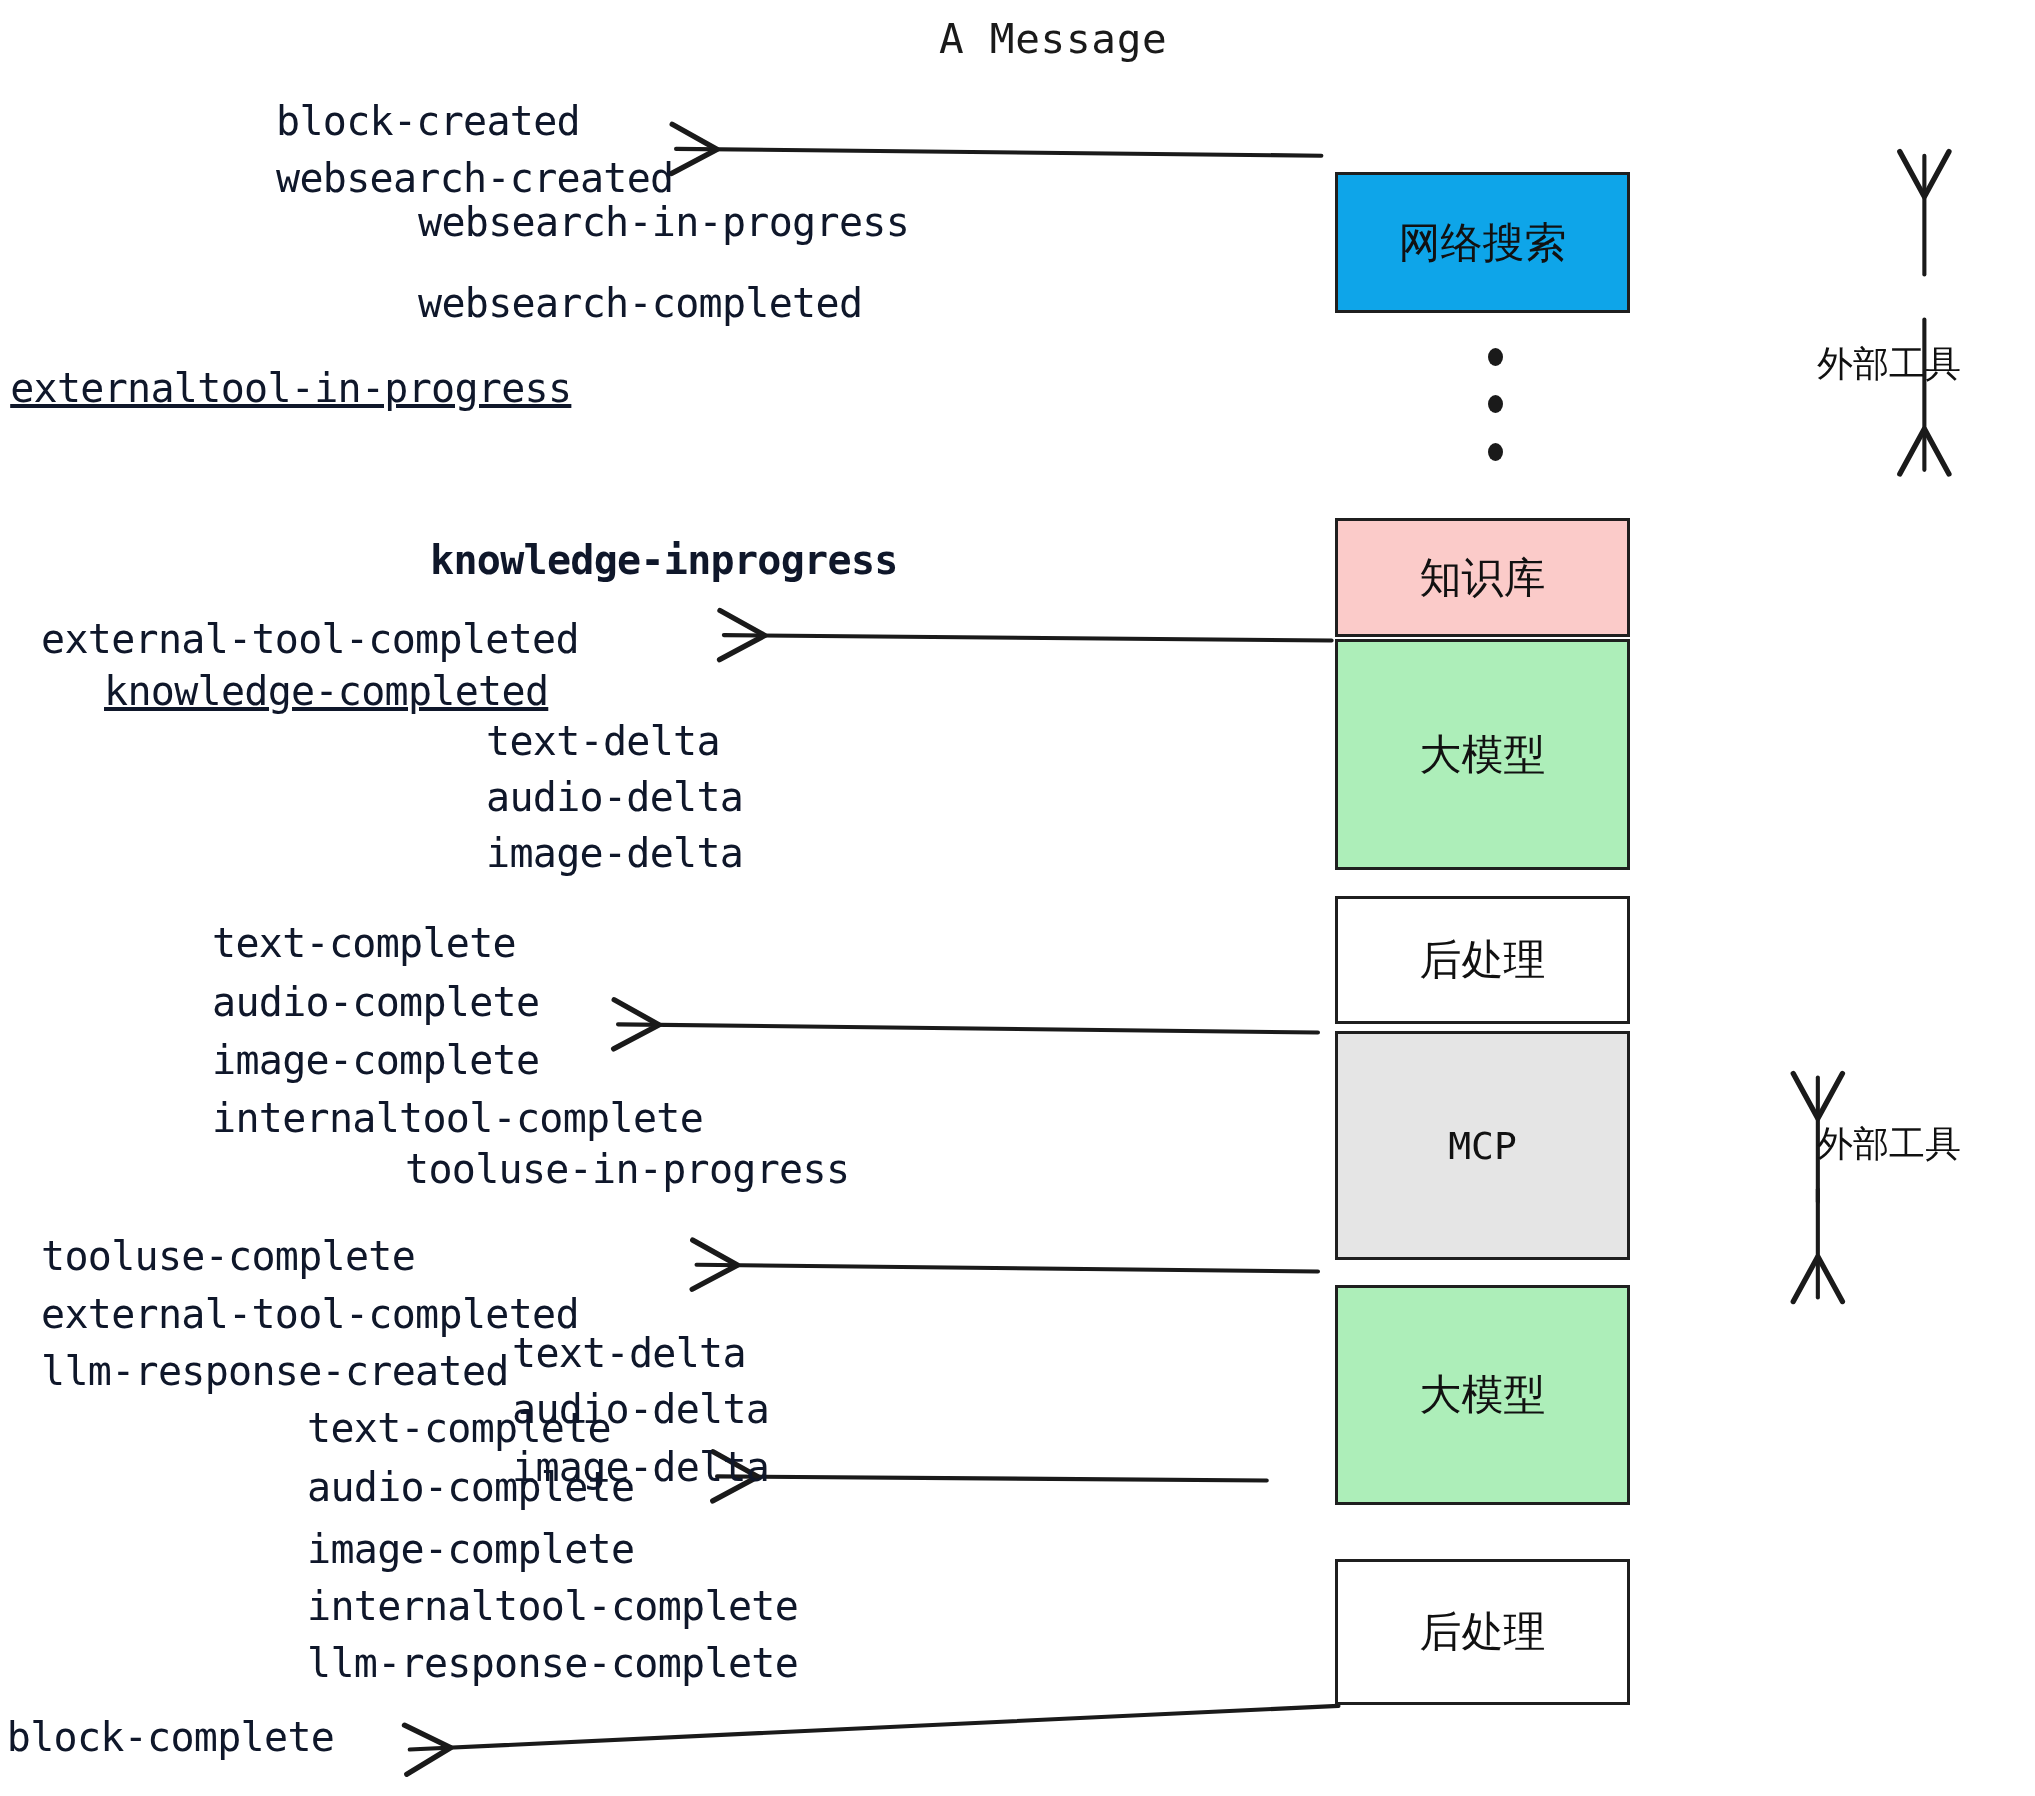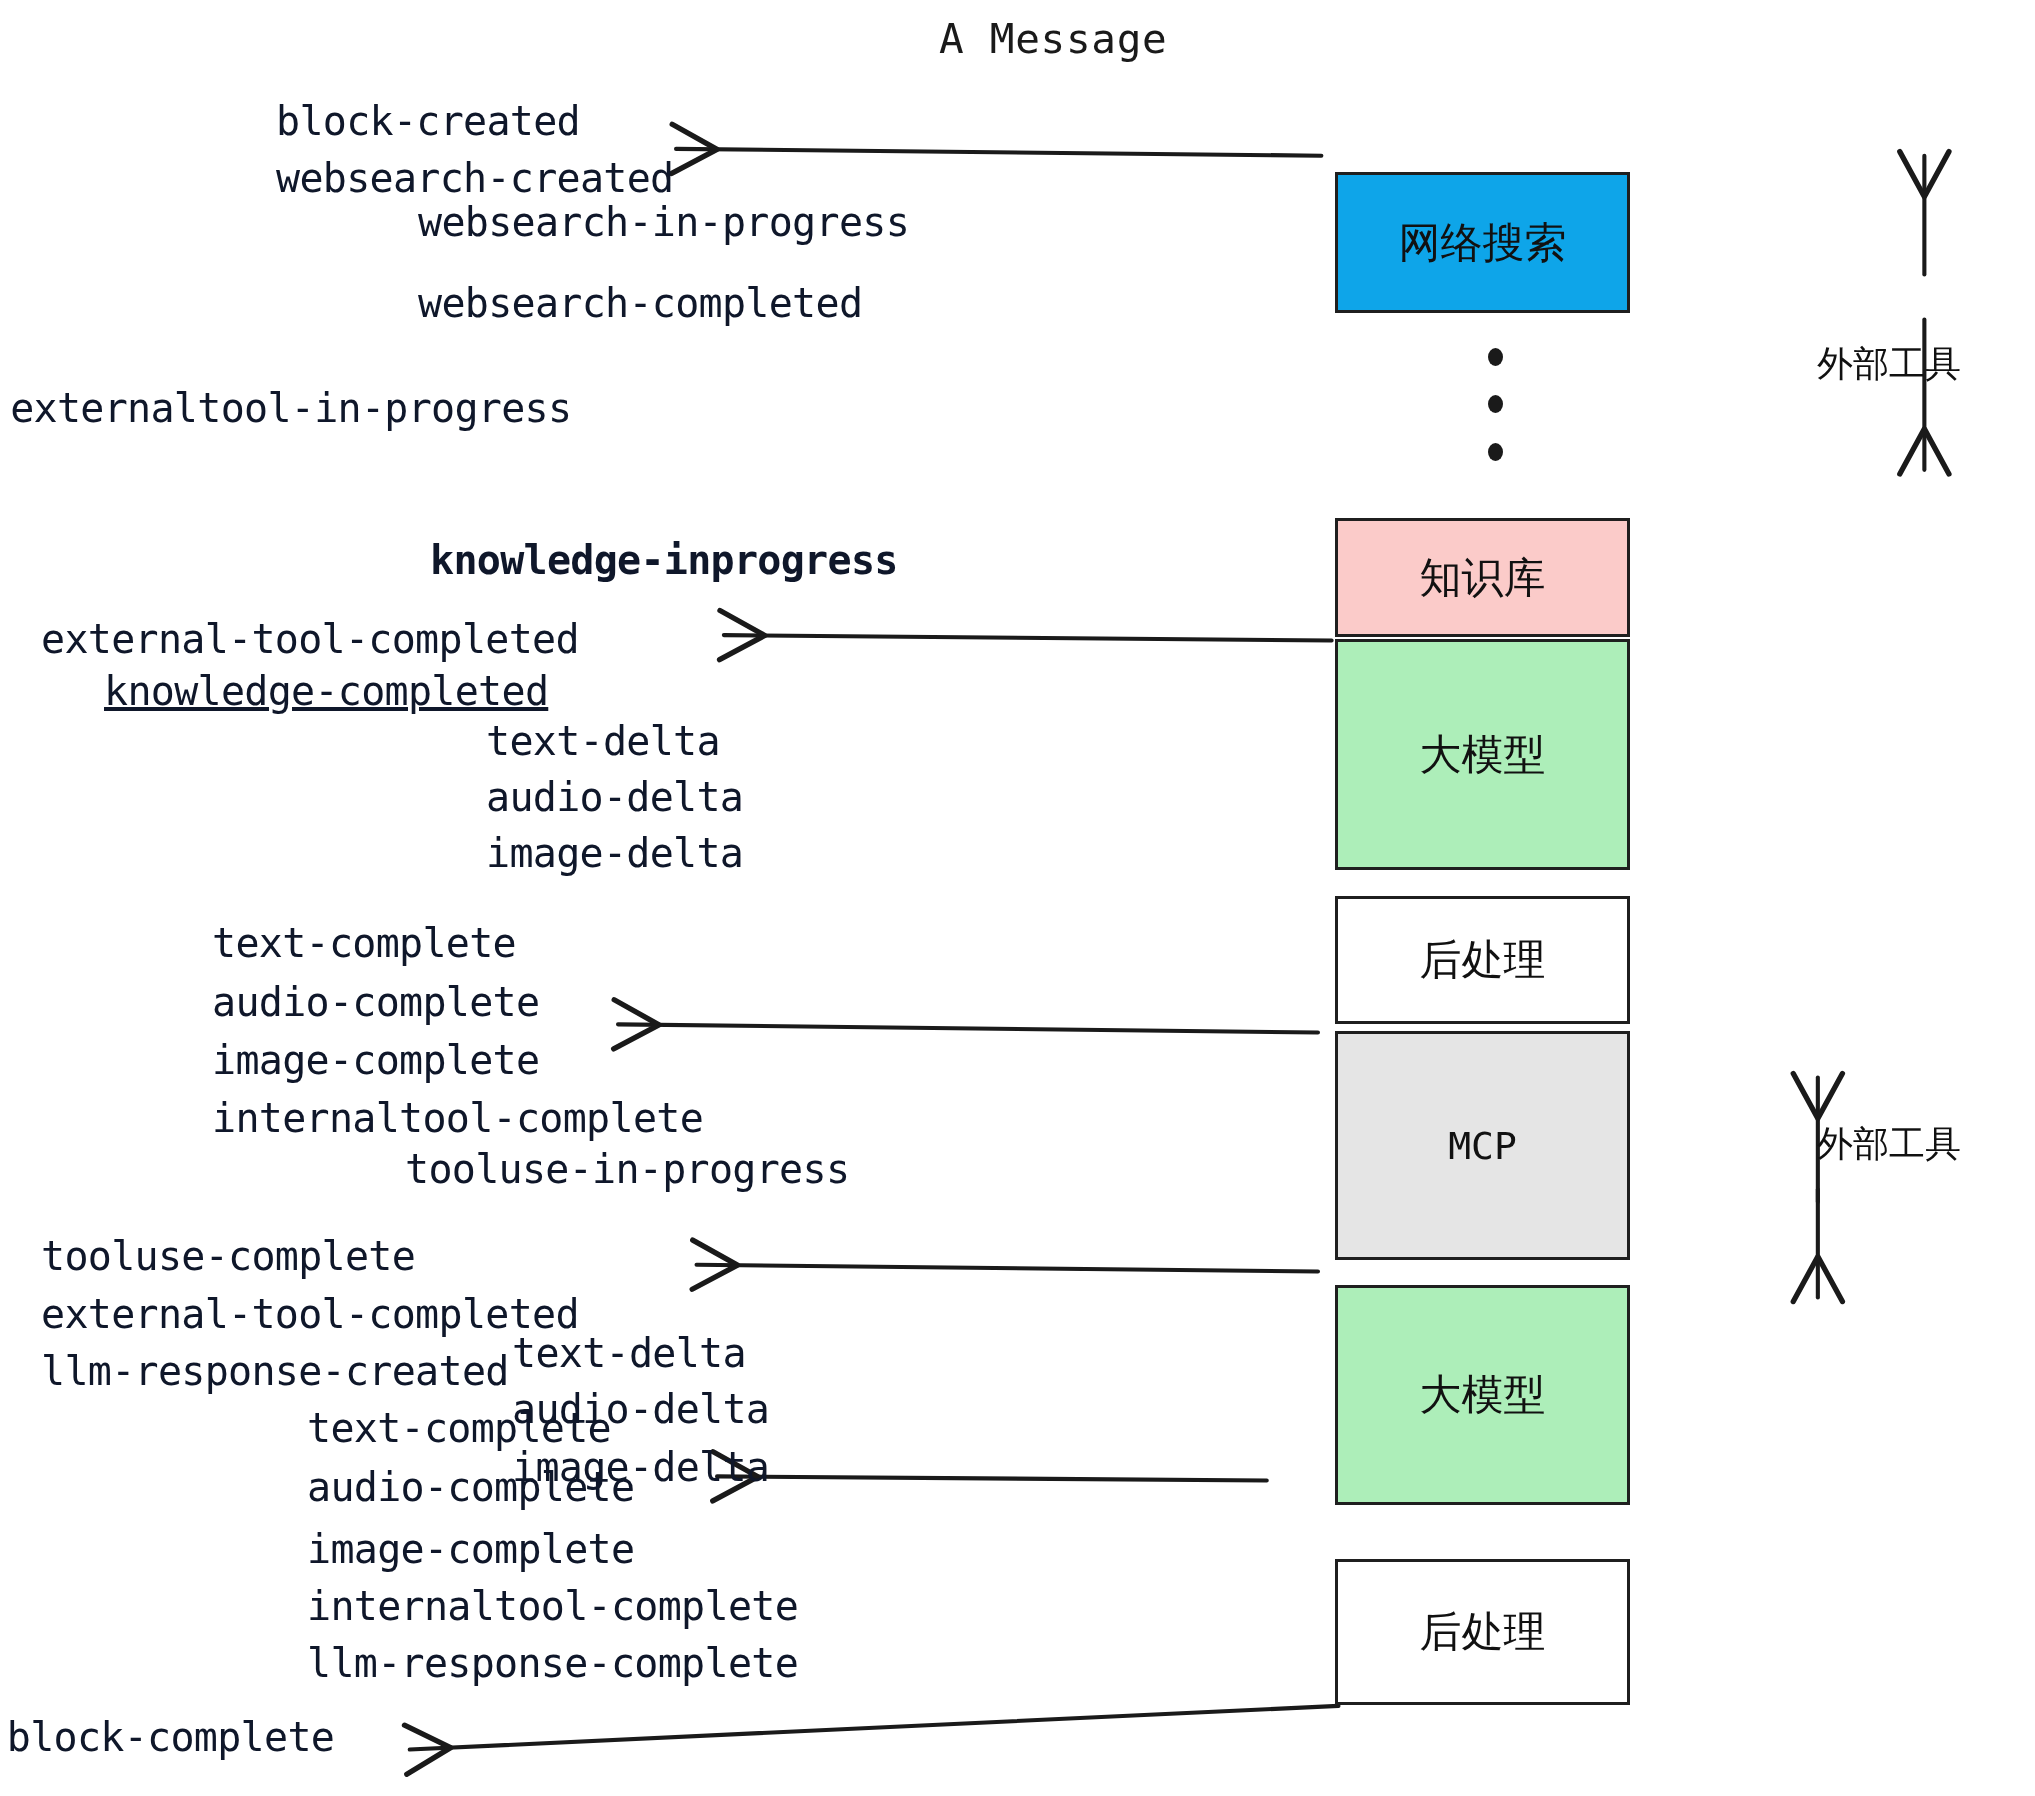--- a/index.html
+++ b/index.html
@@ -64,21 +64,21 @@
       <div class="dot" style="left: 1488px; top: 348px;"></div>
       <div class="dot" style="left: 1488px; top: 395px;"></div>
       <div class="dot" style="left: 1488px; top: 443px;"></div>
     </div>
 
   <div id="event-host">
       <div class="evt" style="left: 276px; top: 101px;">block-created</div>
       <div class="evt" style="left: 276px; top: 158px;">websearch-created</div>
       <div class="evt" style="left: 418px; top: 202px;">websearch-in-progress</div>
       <div class="evt" style="left: 418px; top: 283px;">websearch-completed</div>
-      <div class="evt" style="left: 10.2px; top: 388px;">externaltool-in-progress</div>
+      <div class="evt" style="left: 10.2px; top: 368px; text-decoration: underline;">externaltool-in-progress</div>
       <div class="evt" style="left: 430px; top: 540px; font-weight: bold;">knowledge-inprogress</div>
       <div class="evt" style="left: 41px; top: 619px;">external-tool-completed</div>
       <div class="evt" style="left: 104px; top: 671px; text-decoration: underline;">knowledge-completed</div>
       <div class="evt" style="left: 486px; top: 721px;">text-delta</div>
       <div class="evt" style="left: 486px; top: 777px;">audio-delta</div>
       <div class="evt" style="left: 486px; top: 833px;">image-delta</div>
       <div class="evt" style="left: 212px; top: 923px;">text-complete</div>
       <div class="evt" style="left: 212px; top: 982px;">audio-complete</div>
       <div class="evt" style="left: 212px; top: 1040px;">image-complete</div>
       <div class="evt" style="left: 212px; top: 1098px;">internaltool-complete</div>

